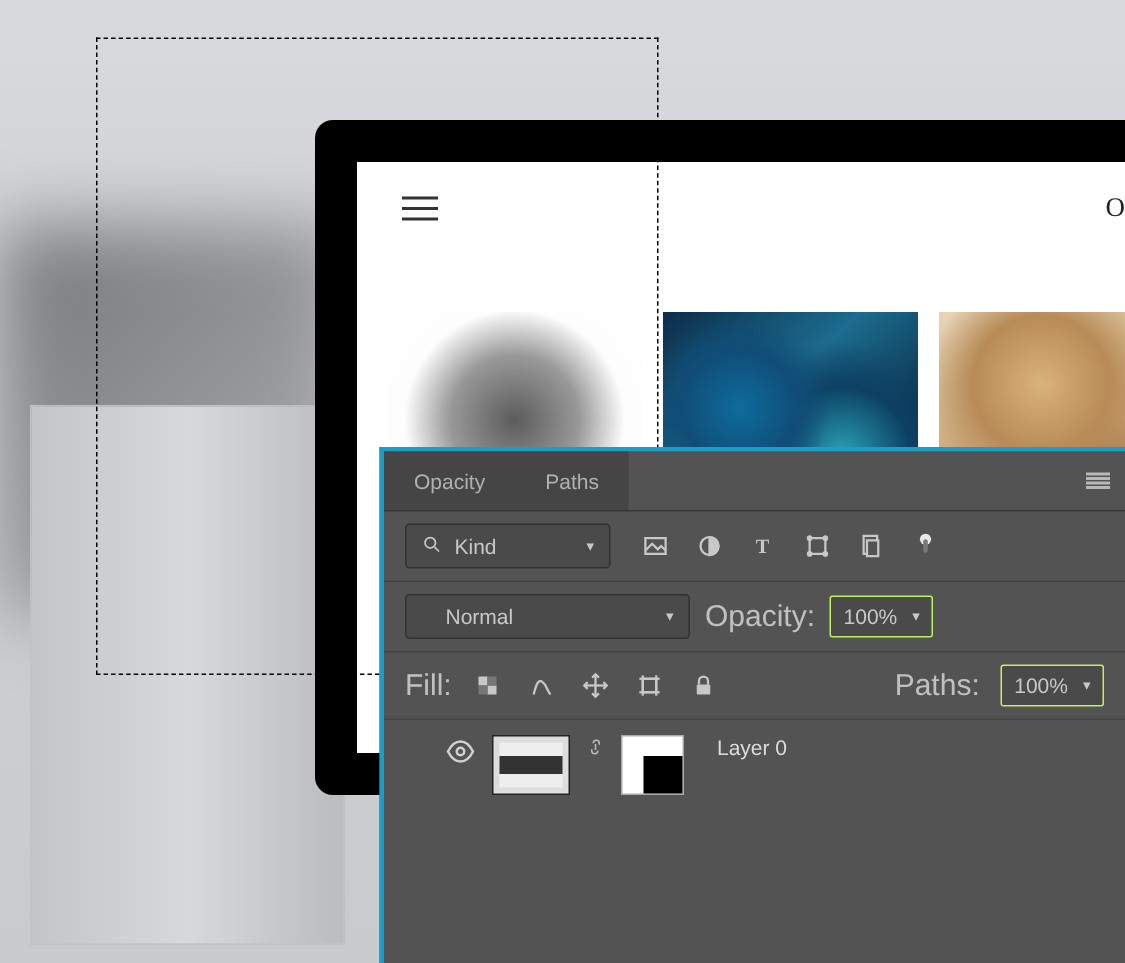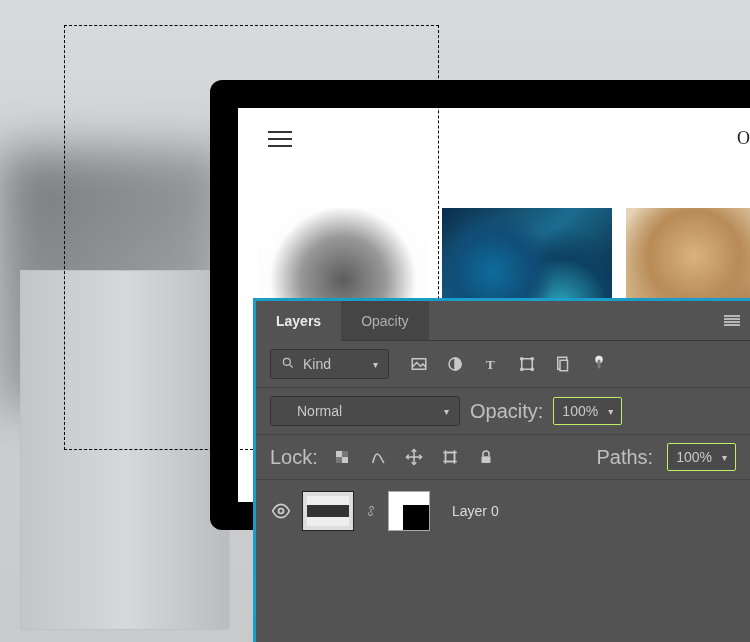--- a/index.html
+++ b/index.html
@@ -168,21 +168,21 @@
   .dropdown {
     display:flex; align-items:center; gap:8px;
     background:#4a4a4a;
     border:1px solid #323232;
     border-radius:3px;
     height:30px;
     padding:0 10px;
     cursor:pointer;
   }
   .dropdown .chev { margin-left:auto; font-size:10px; }
-  .dd-kind { width:119px;align-items:center; }
+  .dd-kind { width:137px;align-items:center; }
   .dd-blend { width:190px;padding-left:26px; }
 
   .filter-icons { display:flex; gap:16px; align-items:center; margin-left:10px;}
   .ficon {
     width:20px; height:20px;
     display:flex; align-items:center; justify-content:center;
     color:#c8c8c8;
     cursor:pointer;
   }
   .ficon svg { width:18px; height:18px; }
@@ -199,24 +199,25 @@
   .pct-box .chev{margin-left:10px;font-size:10px;}
 
   .lock-row { gap:14px; }
   .lock-icons { display:flex; gap:16px; align-items:center; }
 
   .layers-list {
     padding: 6px 0;
   }
   .layer-item {
     display:flex;
-    align-items:center;
+    align-items:flex-start;
     gap:10px;
     padding:4px 14px;
     height:50px;
+    margin-left:26px;
   }
   .eye {
     width:22px; height:22px;
     display:flex; align-items:center; justify-content:center;
     color:#d0d0d0;
     cursor:pointer;
   }
   .layer-thumb {
     width:52px; height:40px;
     border:1px solid #222;
@@ -268,22 +269,22 @@
       <div class="thumb mineral-sand"></div>
     </div>
   </div>
 </div>
 
 <div class="marquee"></div>
 
 <div class="panel">
 
   <div class="panel-tabs">
-    <div class="tab active">Layers</div>
     <div class="tab">Opacity</div>
+    <div class="tab">Paths</div>
     <div class="flex-spacer"></div>
     <div class="panel-menu">
       <span></span>
         <span></span>
         <span></span>
         <span></span>
     </div>
   </div>
 
   <div class="panel-row">
@@ -345,21 +346,21 @@
       <span class="chev">▾</span>
     </div>
     <span class="label">Opacity:</span>
     <div class="pct-box">
       <span>100%</span>
       <span class="chev">▾</span>
     </div>
   </div>
 
   <div class="panel-row lock-row">
-    <span class="label">Lock:</span>
+    <span class="label">Fill:</span>
     <div class="lock-icons">
       <div class="ficon">
         <svg viewBox="0 0 24 24" fill="#c8c8c8">
             <rect x="4" y="4" width="8" height="8"></rect>
             <rect x="12" y="12" width="8" height="8"></rect>
             <rect x="12" y="4" width="8" height="8" fill="#777"></rect>
             <rect x="4" y="12" width="8" height="8" fill="#777"></rect>
           </svg>
       </div>
       <div class="ficon">

